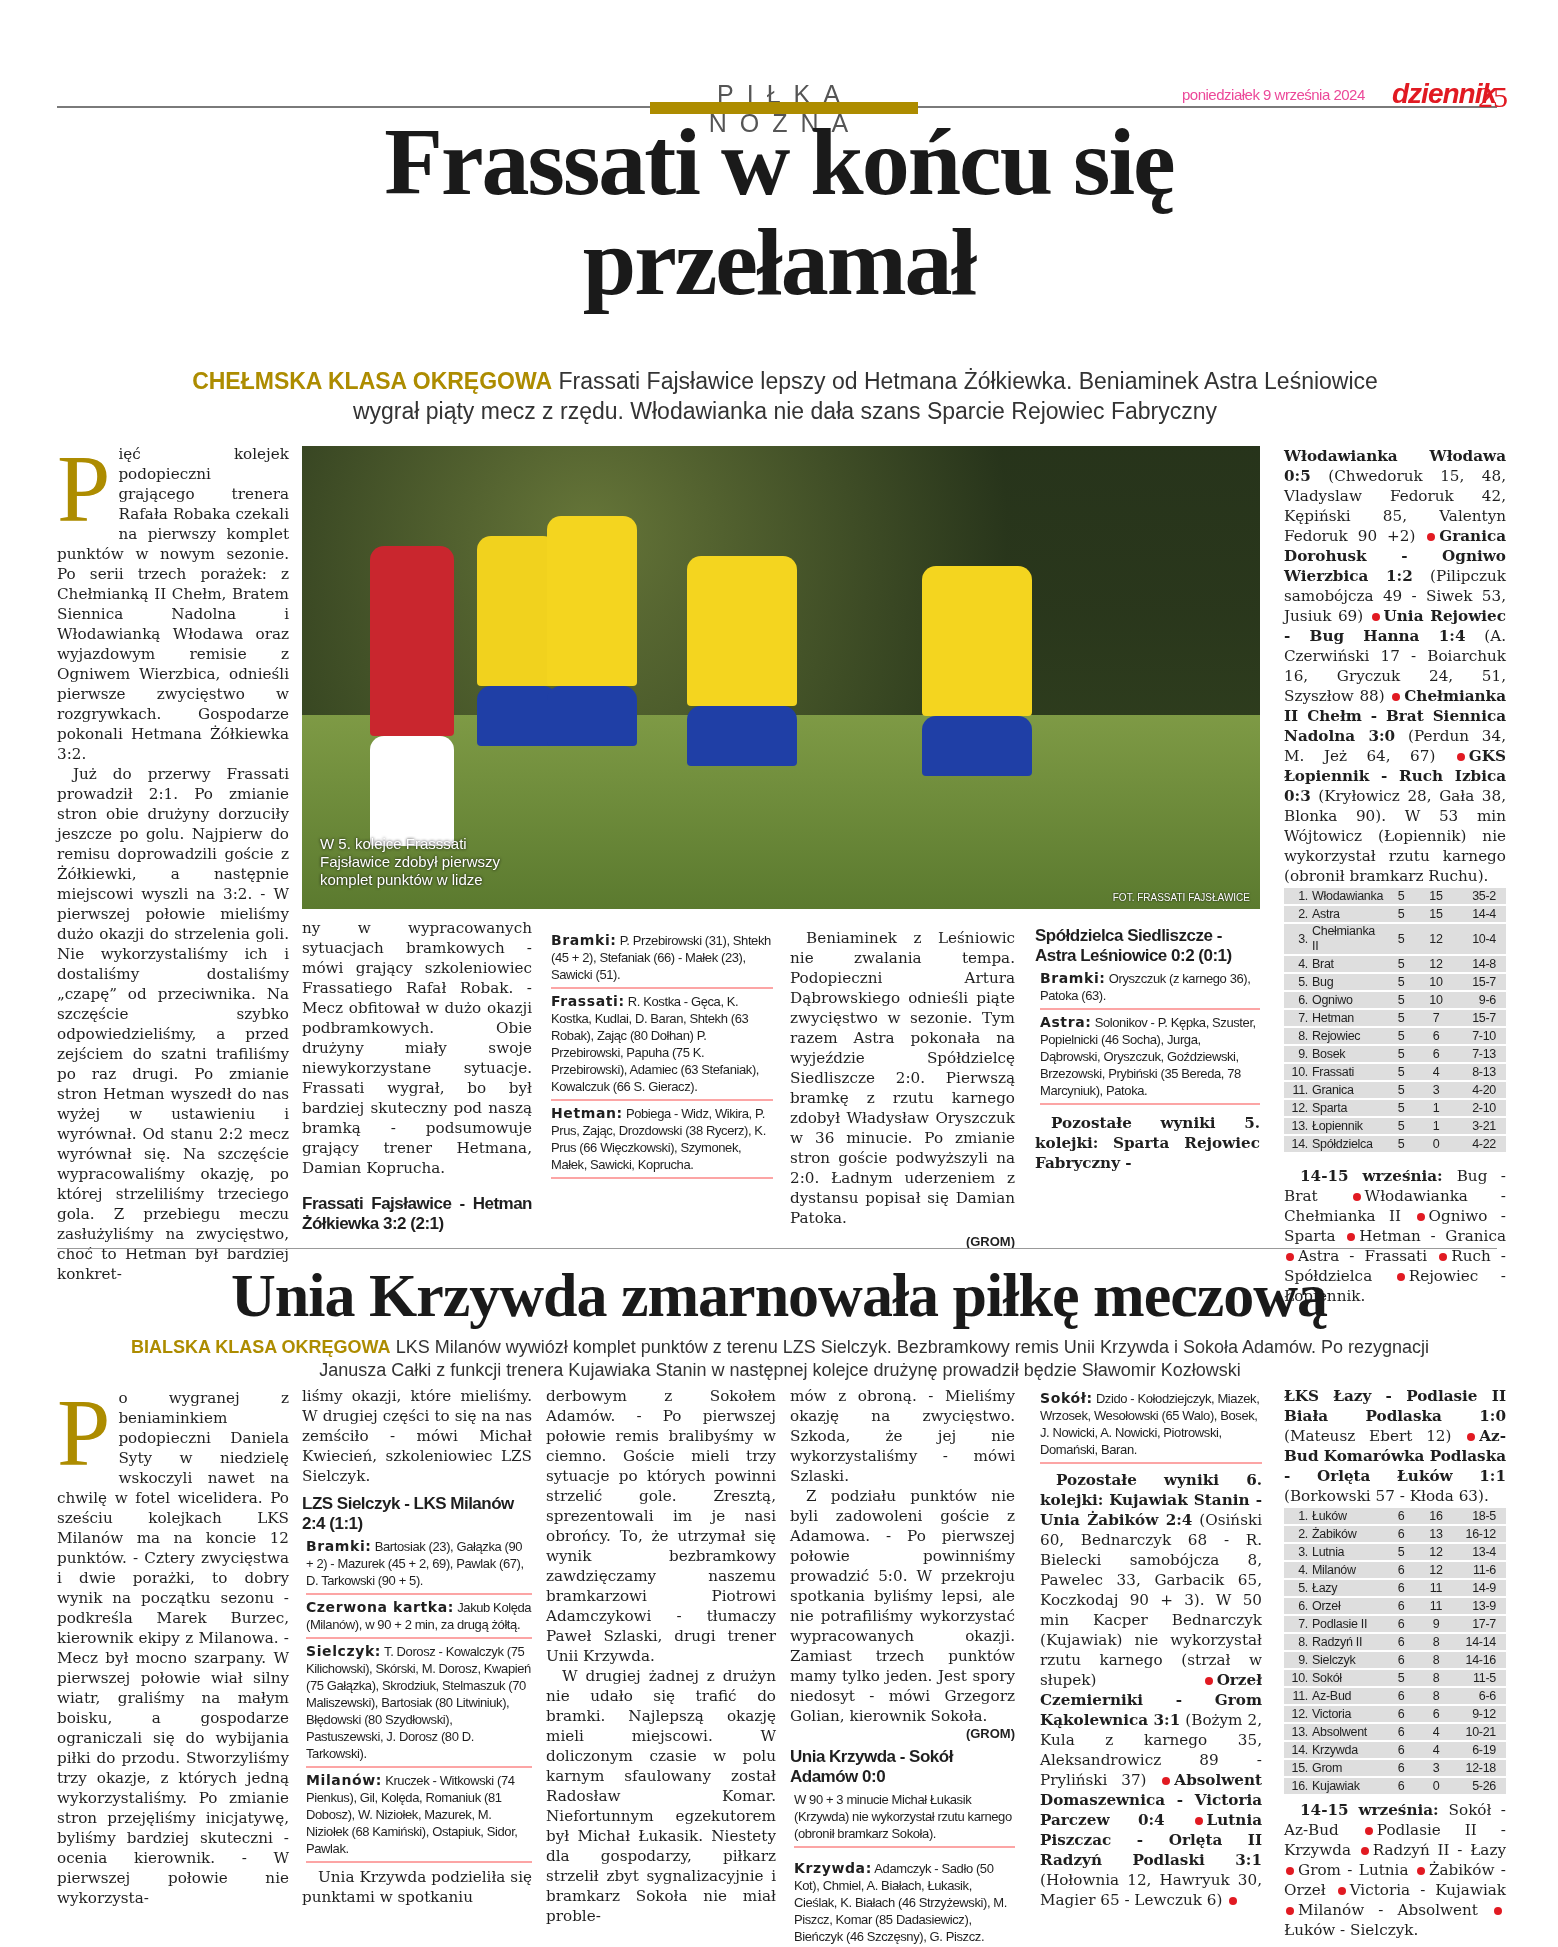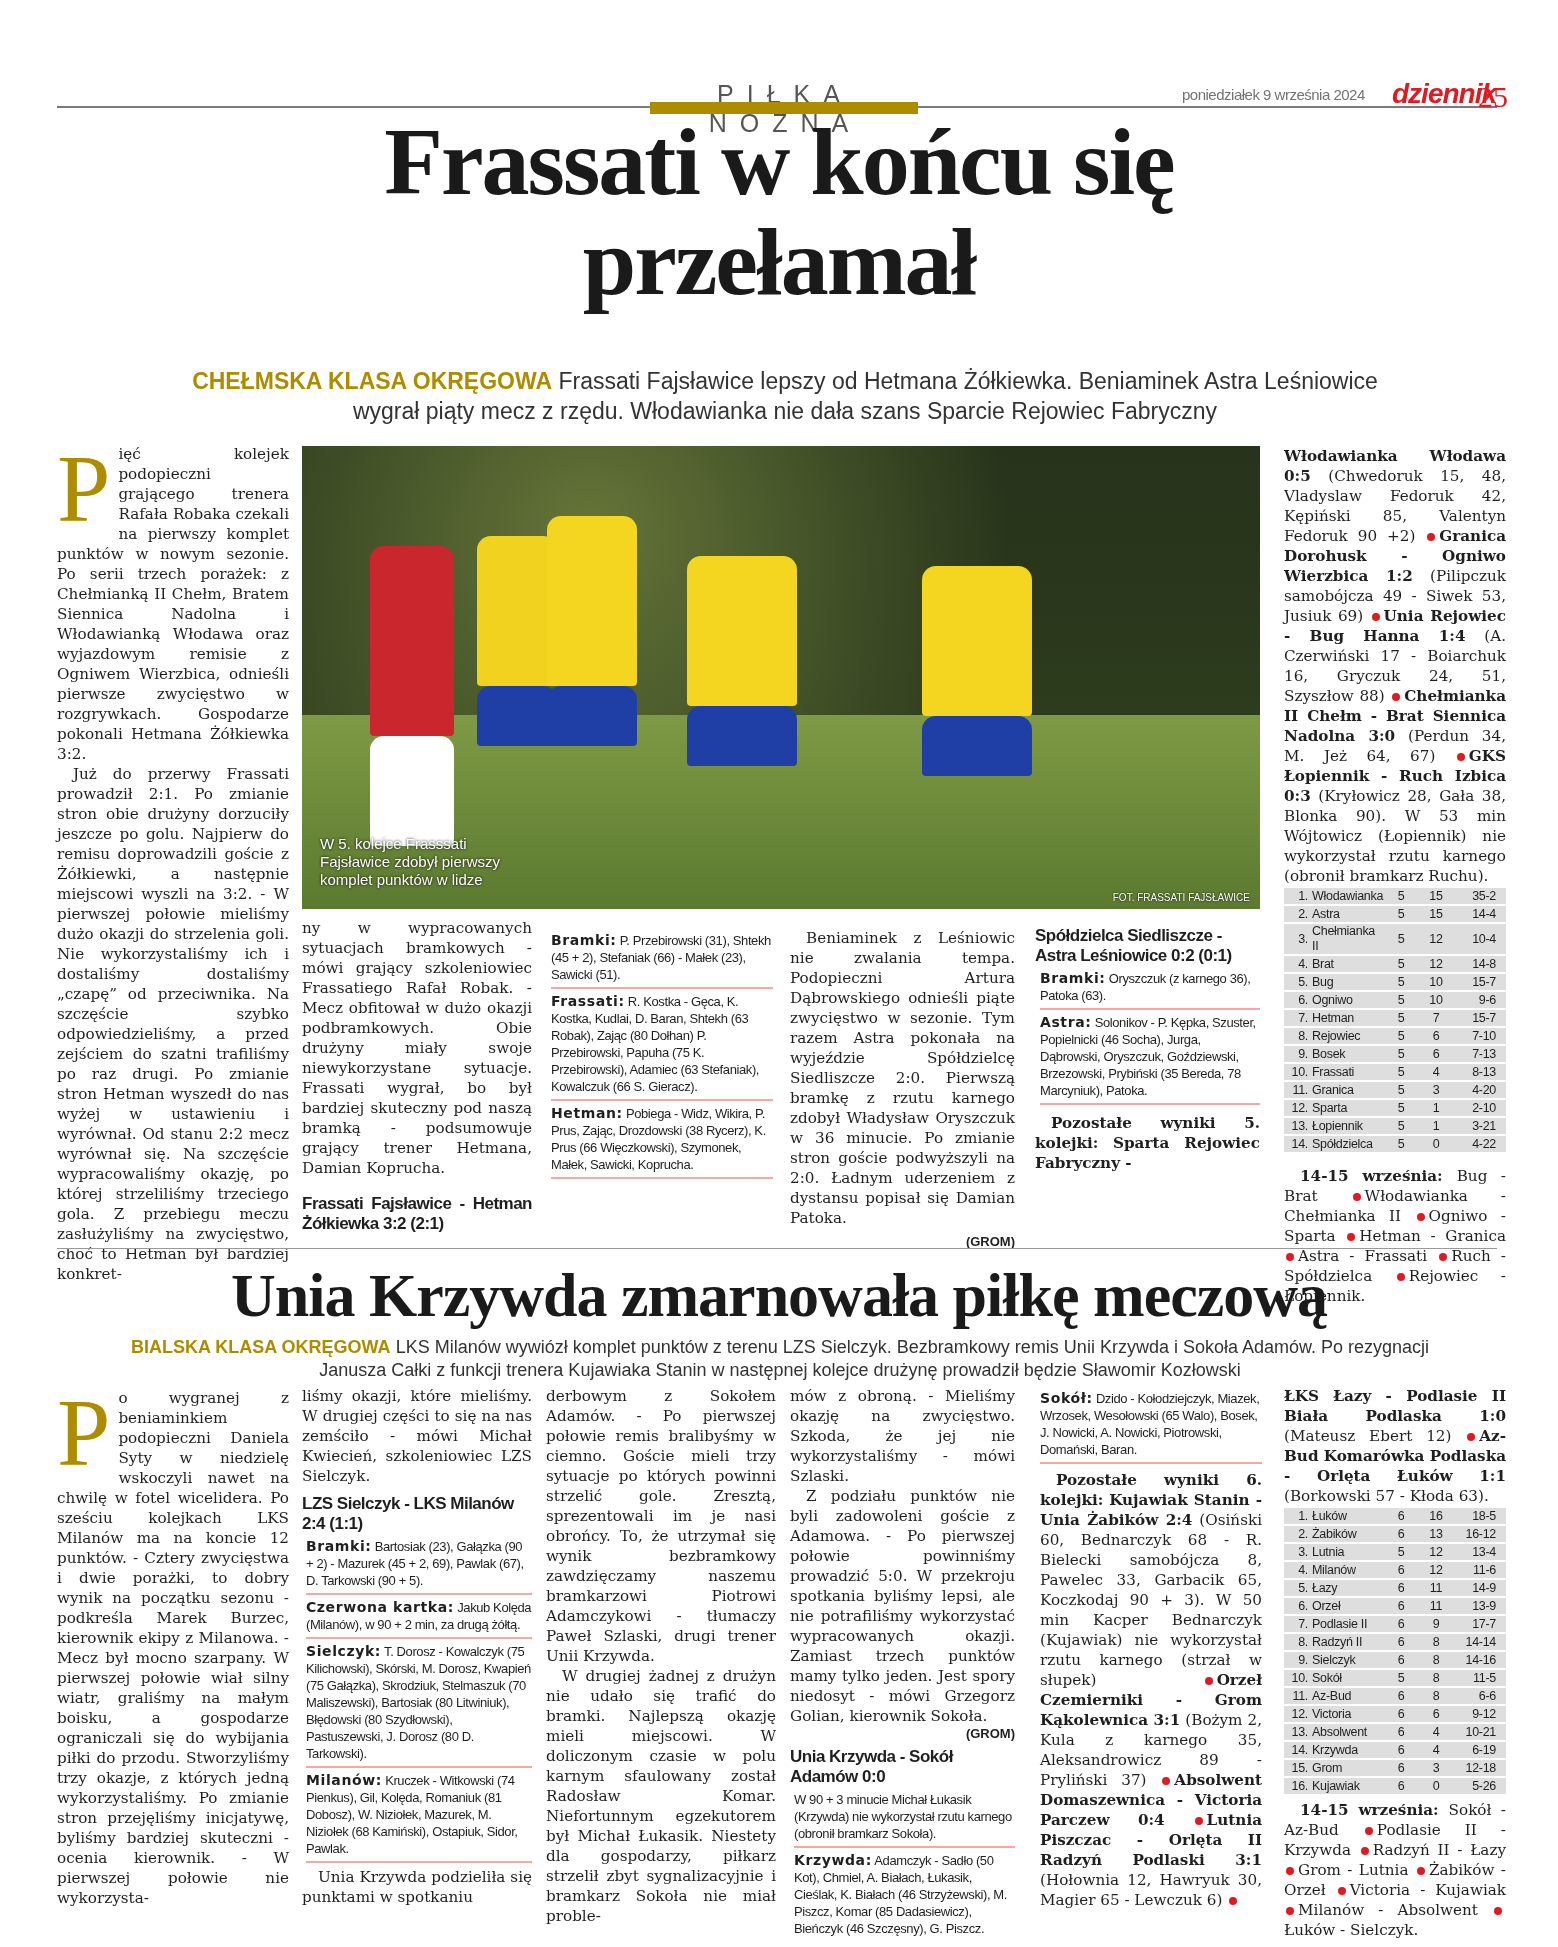--- a/index.html
+++ b/index.html
@@ -1,21 +1,21 @@
 <!DOCTYPE html>
 <html><head>
 <meta charset="utf-8">
 <style>
   *{box-sizing:border-box;margin:0;padding:0;}
   body{width:1558px;height:1947px;background:#fff;color:#1f1f1f;font-family:"DejaVu Serif",serif;position:relative;overflow:hidden;}
   .abs{position:absolute;}
   .topline{left:57px;top:106px;width:1440px;height:2px;background:#7a7a7a;}
   .kicker{left:650px;top:80px;width:270px;text-align:center;font-family:"Liberation Sans",sans-serif;font-weight:300;font-size:25px;letter-spacing:13px;color:#555;}
   .kickerbar{left:650px;top:102px;width:268px;height:12px;background:#ad8c00;}
-  .dateline{left:1182px;top:86px;font-family:"Liberation Sans",sans-serif;font-size:15px;color:#737373;letter-spacing:-0.5px;}
+  .dateline{left:1182px;top:86px;font-family:"Liberation Sans",sans-serif;font-size:15px;color:#ec4899;letter-spacing:-0.5px;}
   .logo{left:1392px;top:78px;font-family:"Liberation Sans",sans-serif;font-weight:700;font-size:28px;color:#e11a22;letter-spacing:-1px;font-style:italic;}
   .pageno{left:1478px;top:80px;font-family:"Liberation Serif",serif;font-size:30px;color:#e11a22;}
   .headline{left:0;width:1558px;text-align:center;font-family:"Liberation Serif",serif;font-weight:700;color:#1a1a1a;}
   .h1{top:112px;font-size:96px;line-height:100px;letter-spacing:-2px;}
   .h2{top:1260px;font-size:62px;line-height:70px;letter-spacing:-1px;}
   .lede{left:160px;width:1250px;text-align:center;font-family:"Liberation Sans",sans-serif;color:#333;}
   .lede1{top:366px;font-size:23px;line-height:30px;}
   .lede2{top:1336px;left:95px;width:1370px;font-size:18px;line-height:23px;}
   .lede .tag{color:#ad8c00;font-weight:700;}
   .col{font-size:15.2px;line-height:20px;text-align:justify;hyphens:manual;}
@@ -253,21 +253,21 @@
   <p style="text-indent:16px;">W drugiej żadnej z drużyn nie udało się trafić do bramki. Najlepszą okazję mieli miejscowi. W doliczonym czasie w polu karnym sfaulowany został Radosław Komar. Niefortunnym egzekutorem był Michał Łukasik. Niestety dla gospodarzy, piłkarz strzelił zbyt sygnalizacyjnie i bramkarz Sokoła nie miał proble-</p>
 </div>
 
 <div class="abs" style="left:790px;top:1386px;width:225px;">
   <p class="col">mów z obroną. - Mieliśmy okazję na zwycięstwo. Szkoda, że jej nie wykorzystaliśmy - mówi Szlaski.</p>
   <p class="col" style="text-indent:16px;">Z podziału punktów nie byli zadowoleni goście z Adamowa. - Po pierwszej połowie powinniśmy prowadzić 5:0. W przekroju spotkania byliśmy lepsi, ale nie potrafiliśmy wykorzystać wypracowanych okazji. Zamiast trzech punktów mamy tylko jeden. Jest spory niedosyt - mówi Grzegorz Golian, kierownik Sokoła.</p>
   <div class="grom">(GROM)</div>
   <div class="matchhdr" style="margin-top:6px;">Unia Krzywda - Sokół Adamów 0:0</div>
   <div class="cond" style="padding-left:4px;">
     <div class="box"><span>W 90 + 3 minucie Michał Łukasik (Krzywda) nie wykorzystał rzutu karnego (obronił bramkarz Sokoła).</span></div>
-    <div style="padding-top:4px;"><span class="lbl">Krzywda:</span> <span>Adamczyk - Sadło (50 Kot), Chmiel, A. Białach, Łukasik, Cieślak, K. Białach (46 Strzyżewski), M. Piszcz, Komar (85 Dadasiewicz), Bieńczyk (46 Szczęsny), G. Piszcz.</span></div>
+    <div style="padding-top:12px;"><span class="lbl">Krzywda:</span> <span>Adamczyk - Sadło (50 Kot), Chmiel, A. Białach, Łukasik, Cieślak, K. Białach (46 Strzyżewski), M. Piszcz, Komar (85 Dadasiewicz), Bieńczyk (46 Szczęsny), G. Piszcz.</span></div>
   </div>
 </div>
 
 <div class="abs" style="left:1040px;top:1386px;width:222px;">
   <div class="cond box"><span class="lbl">Sokół:</span> <span>Dzido - Kołodziejczyk, Miazek, Wrzosek, Wesołowski (65 Walo), Bosek, J. Nowicki, A. Nowicki, Piotrowski, Domański, Baran.</span></div>
   <div class="res" style="margin-top:6px;text-indent:16px;">
     <b>Pozostałe wyniki 6. kolejki:</b>
     <b>Kujawiak Stanin - Unia Żabików 2:4</b> <span>(Osiński 60, Bednarczyk 68 - R. Bielecki samobójcza 8, Pawelec 33, Garbacik 65, Koczkodaj 90 + 3). W 50 min Kacper Bednarczyk (Kujawiak) nie wykorzystał rzutu karnego (strzał w słupek)</span>
     <span class="dot"></span><b>Orzeł Czemierniki - Grom Kąkolewnica 3:1</b> <span>(Bożym 2, Kula z karnego 35, Aleksandrowicz 89 - Pryliński 37)</span>
     <span class="dot"></span><b>Absolwent Domaszewnica - Victoria Parczew 0:4</b>

